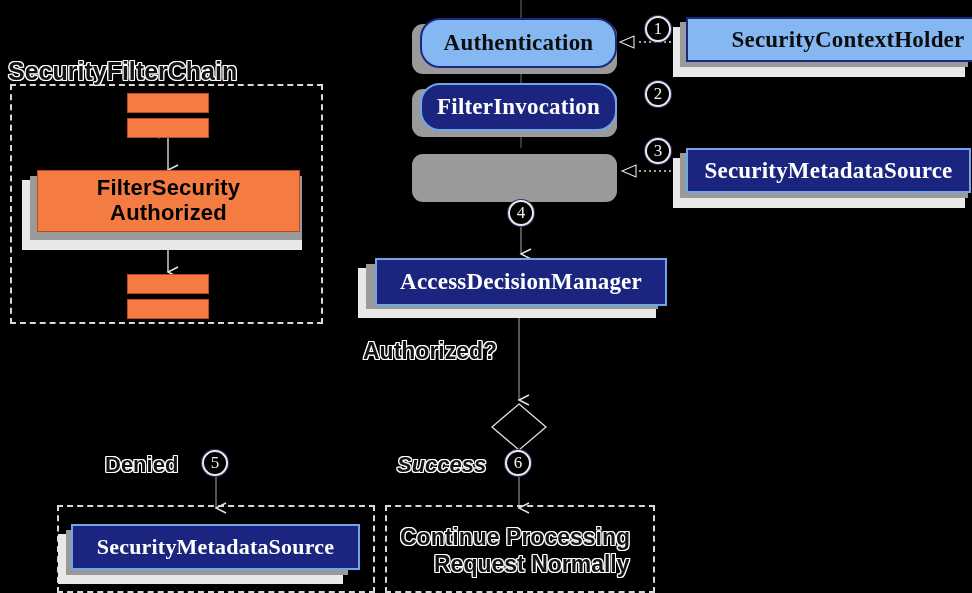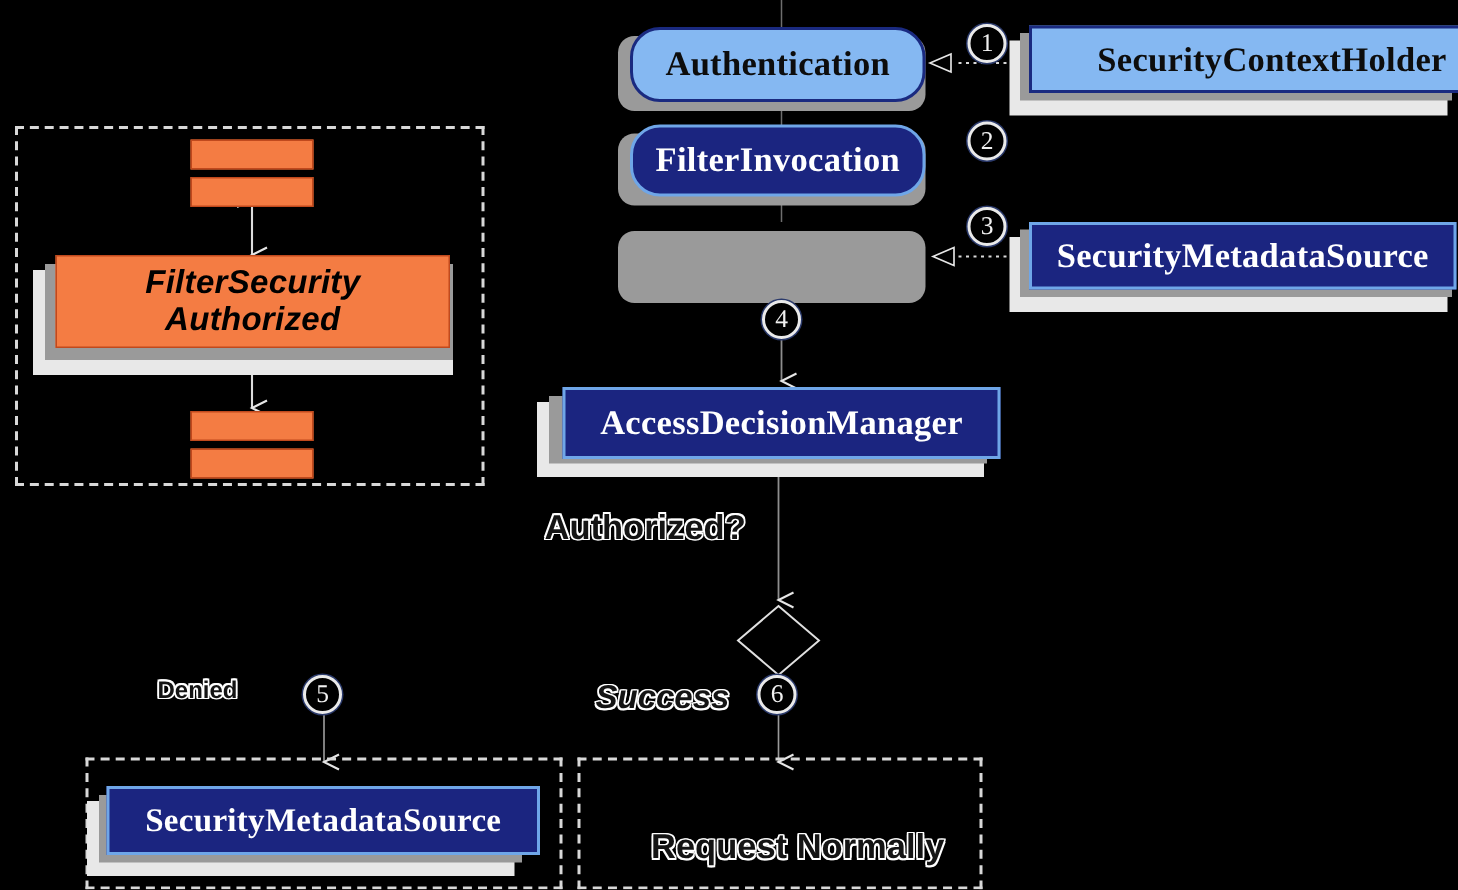--- a/index.html
+++ b/index.html
@@ -61,21 +61,20 @@
   .node-darkblue {
     background: #1b2580;
     border: 2px solid #6fa6e8;
     color: #ffffff;
   }
   .node-orange {
     background: #f47c43;
     border: 1.5px solid #c0491d;
     color: #000000;
     font-family: "Liberation Sans", sans-serif;
-    font-style: italic;
   }
   .rounded { border-radius: 20px; }
 
   
   .shadow-dark {
     position: absolute;
     background: #9a9a9a;
   }
   .shadow-light {
     position: absolute;
@@ -149,20 +148,21 @@
       <line x1="686" y1="42" x2="636" y2="42" stroke="#d8d8d8" stroke-width="1.3" stroke-dasharray="2,3"></line>
       <path d="M620,42 L634,36 L634,48 Z" fill="#000000" stroke="#e6e6e6" stroke-width="1.1"></path>
     </g>
 
     <g>
       <line x1="686" y1="171" x2="638" y2="171" stroke="#d8d8d8" stroke-width="1.3" stroke-dasharray="2,3"></line>
       <path d="M622,171 L636,165 L636,177 Z" fill="#000000" stroke="#e6e6e6" stroke-width="1.1"></path>
     </g>
   </svg>
 
+  <div class="outlined" style="left:8px; top:57px; font-size:25px;">SecurityFilterChain</div>
 
   <div class="dashed-box" style="left:10px; top:84px; width:313px; height:240px;"></div>
 
   <div class="node node-orange" style="left:127px; top:93px; width:82px; height:20px;"></div>
   <div class="node node-orange" style="left:127px; top:118px; width:82px; height:20px;"></div>
 
   <div class="shadow-light" style="left:22px; top:180px; width:280px; height:70px;"></div>
   <div class="shadow-dark" style="left:30px; top:176px; width:272px; height:64px;"></div>
   <div class="node node-orange" style="left:37px; top:170px; width:263px; height:62px; font-size:22px; flex-direction:column; line-height:1.12;">
     <span>FilterSecurity</span>
@@ -197,21 +197,21 @@
   </div>
 
   <div class="shadow-light" style="left:358px; top:268px; width:298px; height:50px;"></div>
   <div class="shadow-dark" style="left:366px; top:264px; width:292px; height:45px;"></div>
   <div class="node node-darkblue" style="left:375px; top:258px; width:292px; height:48px; font-size:23px;text-align:right;">
     <span>AccessDecisionManager</span>
   </div>
 
   <div class="outlined" style="left:363px; top:338px; font-size:23px;">Authorized?</div>
 
-  <div class="outlined" style="left:105px; top:452px; font-size:16px;">Denied</div>
+  <div class="outlined" style="left:105px; top:452px; font-size:22px;">Denied</div>
   <div class="outlined" style="left:397px; top:452px; font-size:22px;font-style:italic;">Success</div>
 
   <div class="step-circle" style="left:645px; top:16px;">
     <span>1</span>
   </div>
   <div class="step-circle" style="left:645px; top:81px;">
     <span>2</span>
   </div>
   <div class="step-circle" style="left:645px; top:138px;">
     <span>3</span>
@@ -227,15 +227,16 @@
   </div>
 
   <div class="dashed-box" style="left:57px; top:505px; width:318px; height:88px;"></div>
   <div class="shadow-light" style="left:58px; top:534px; width:285px; height:50px;"></div>
   <div class="shadow-dark" style="left:66px; top:530px; width:282px; height:45px;"></div>
   <div class="node node-darkblue" style="left:71px; top:524px; width:289px; height:46px; font-size:22px;">
     <span>SecurityMetadataSource</span>
   </div>
 
   <div class="dashed-box" style="left:385px; top:505px; width:270px; height:88px;"></div>
+  <div class="outlined" style="left:400px; top:524px; font-size:23px;">Continue Processing</div>
   <div class="outlined" style="left:434px; top:551px; font-size:23px;">Request Normally</div>
 
 </div>
 
 </body></html>

